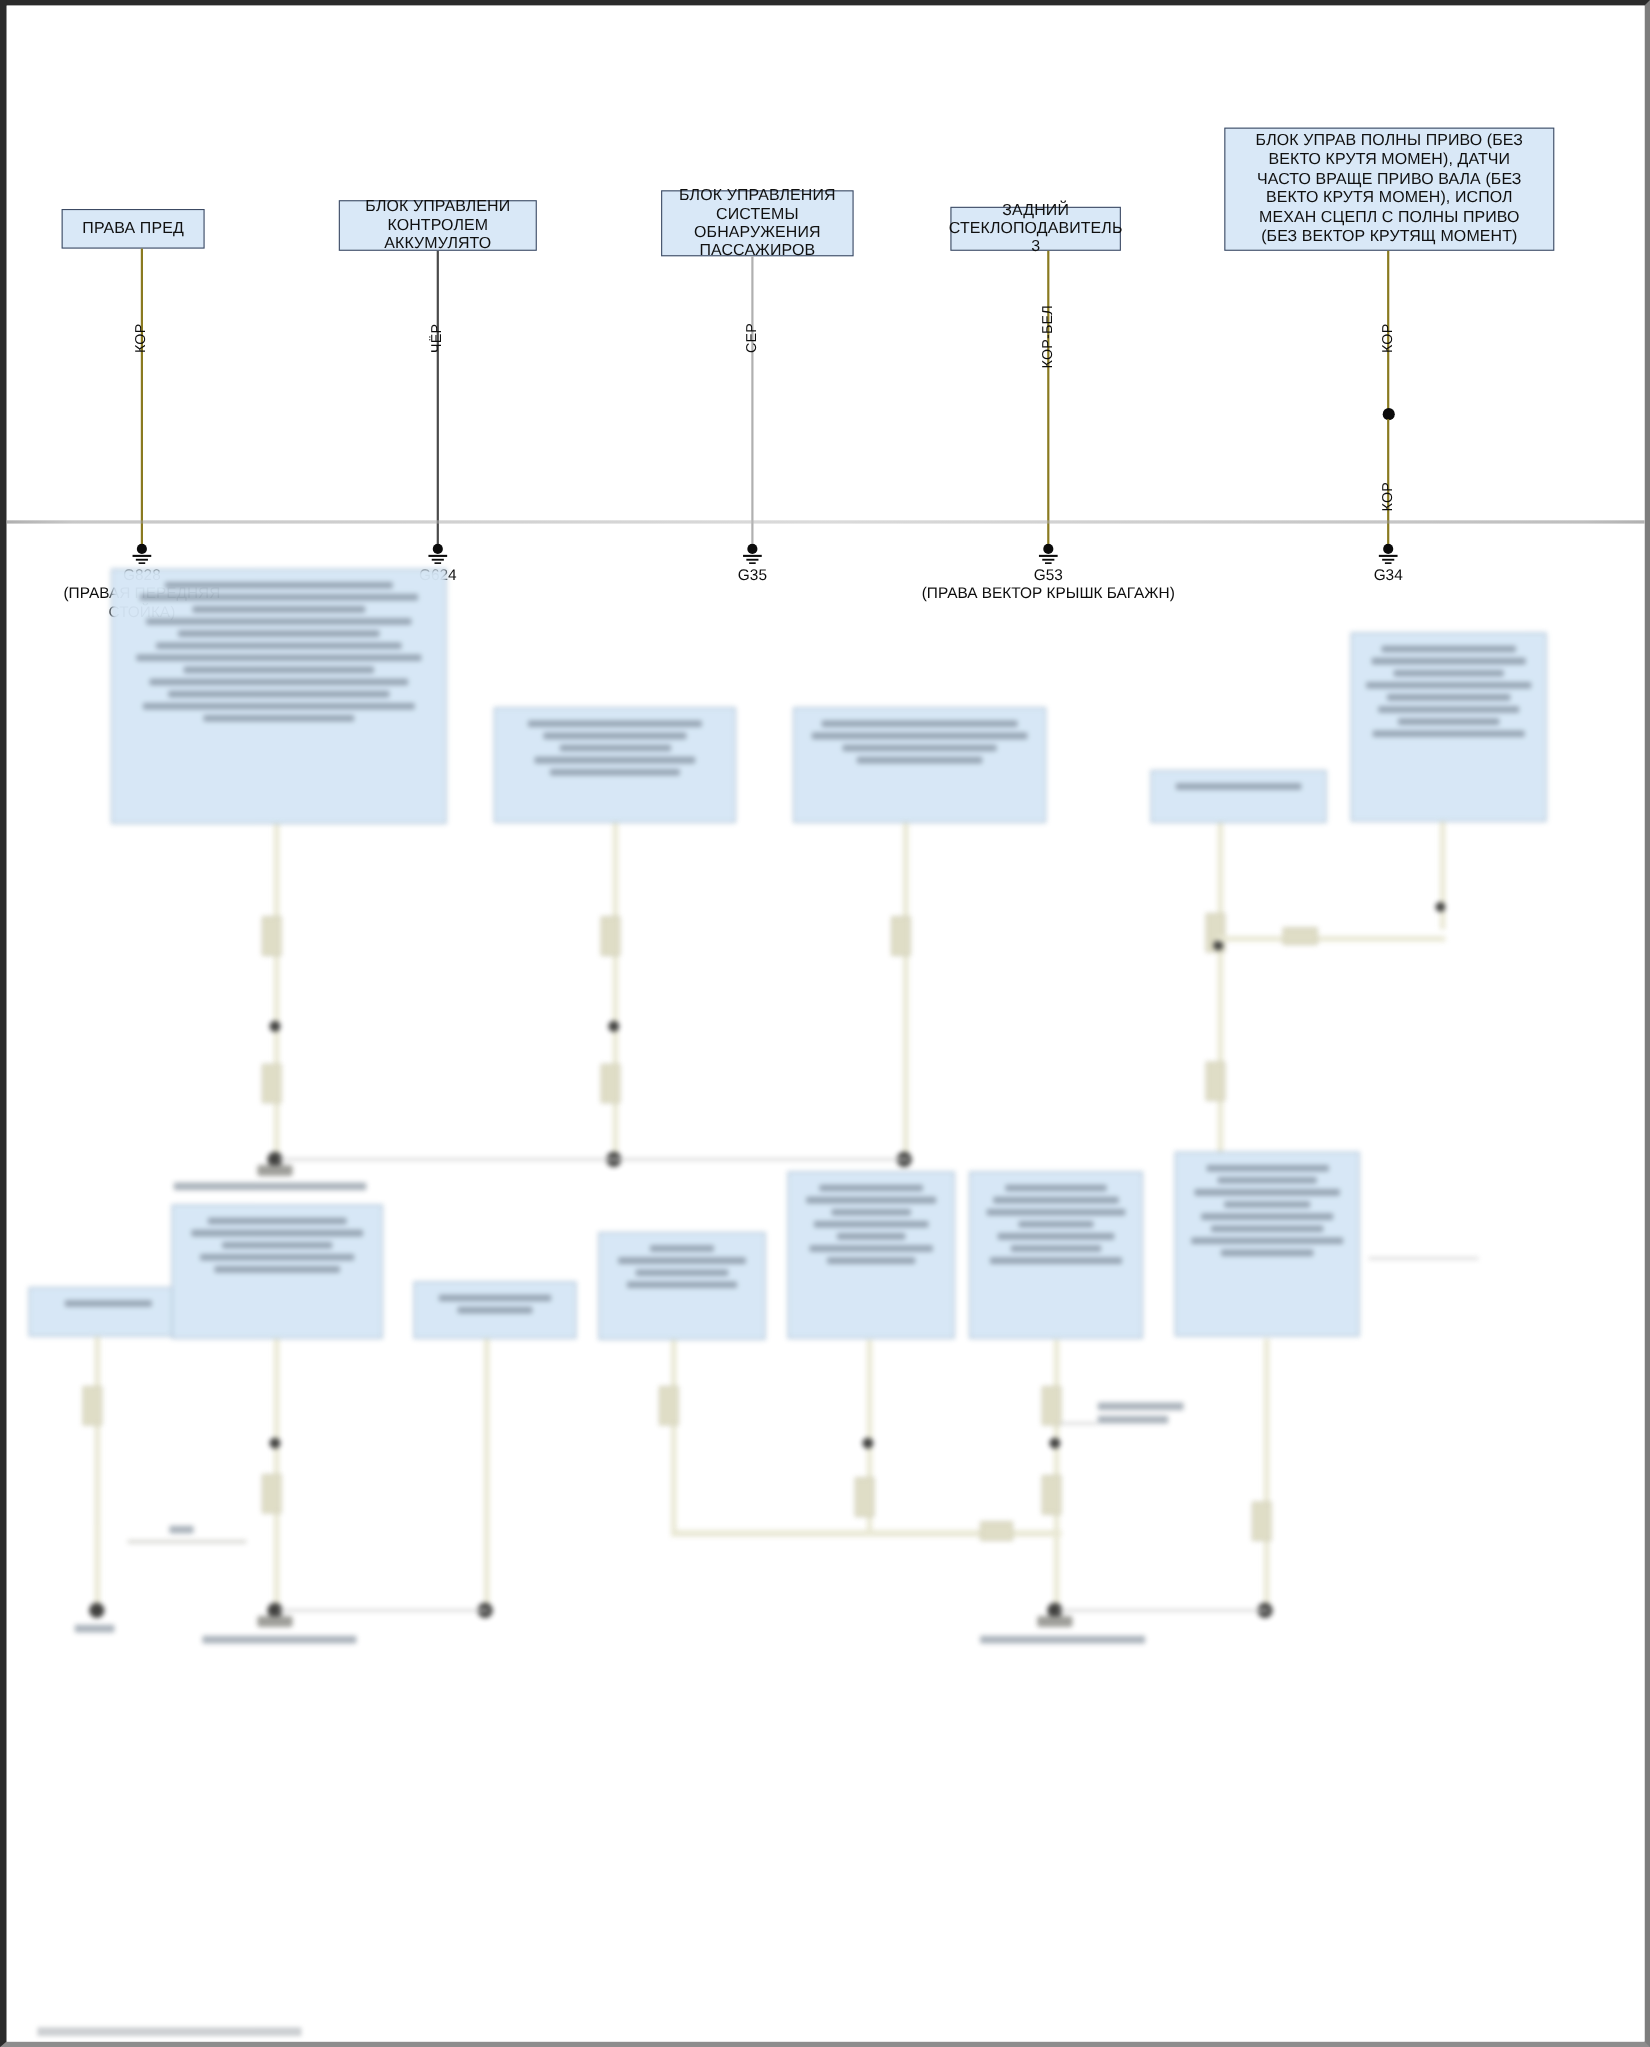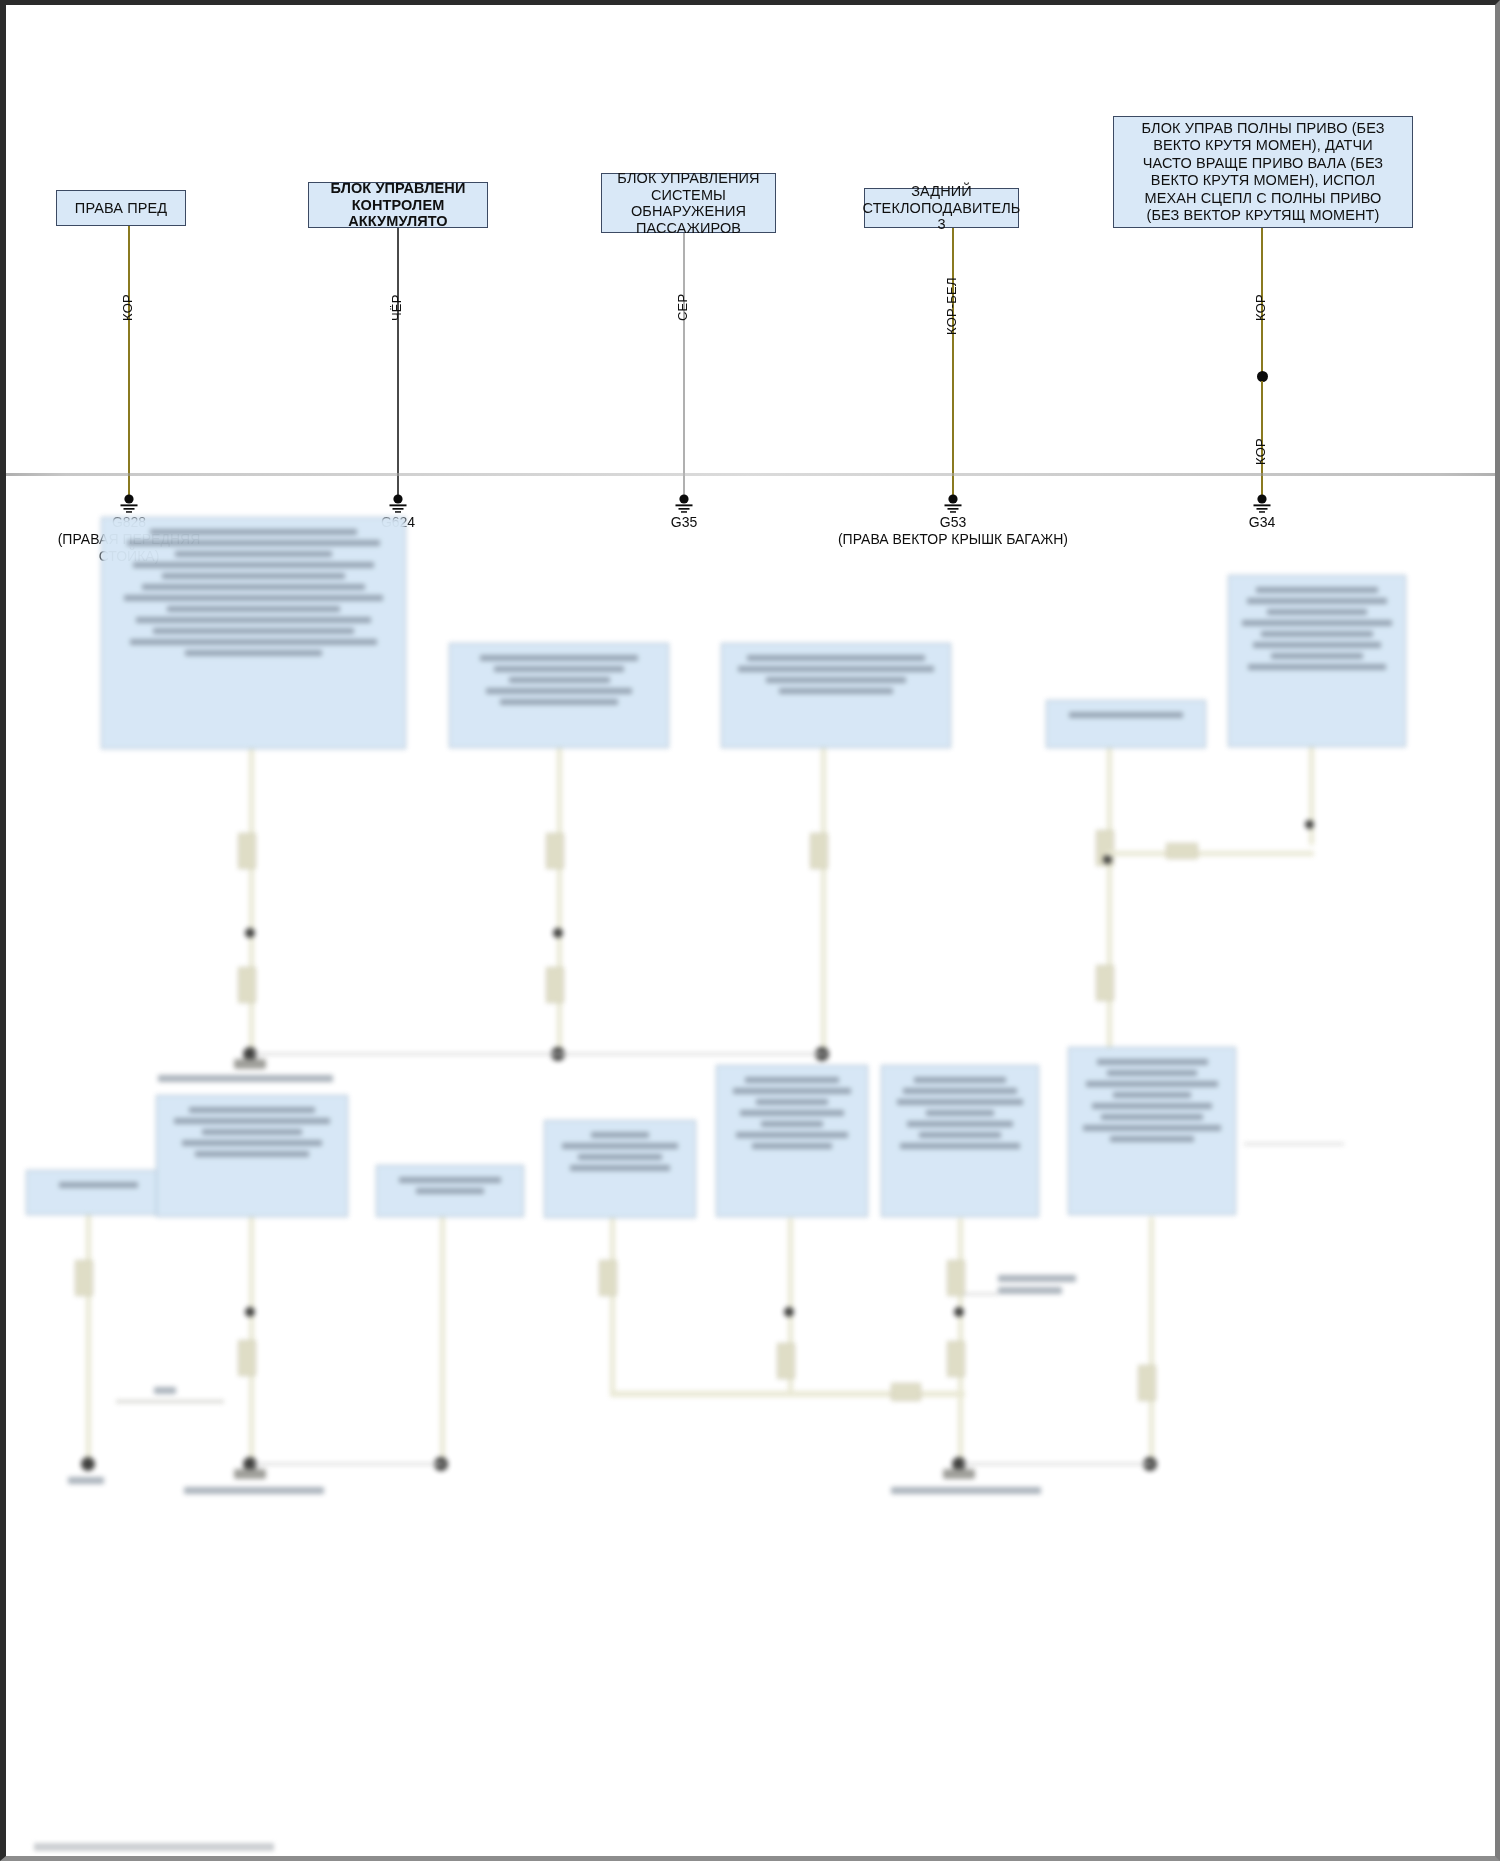--- a/index.html
+++ b/index.html
@@ -123,21 +123,21 @@
      <circle cx="15" cy="5" r="4.6" fill="#0b0b0b"></circle>
      <rect x="6.5" y="10.4" width="17" height="1.9" fill="#0b0b0b"></rect>
      <rect x="9.5" y="14.0" width="11" height="1.7" fill="#0b0b0b"></rect>
      <rect x="12.0" y="17.2" width="6" height="1.5" fill="#0b0b0b"></rect>
    </svg>
    <div class="gtext" style="left:-87px;top:509px;"><span>G828</span></div>
    <div class="gtext" style="left:-87px;top:526px;"><span>(ПРАВАЯ ПЕРЕДНЯЯ
 СТОЙКА)</span></div>
 
    <div class="box overflow" style="left:302px;top:177px;width:180px;height:46px;">
-     <span style="width:210px;display:block;font-weight:bold;">БЛОК УПРАВЛЕНИ КОНТРОЛЕМ
+     <span style="width:210px;display:block;">БЛОК УПРАВЛЕНИ КОНТРОЛЕМ
 АККУМУЛЯТО</span>
    </div>
    <div class="wire" style="left:391px;top:223px;width:2.2px;height:270px;background:#4a4a4a;"></div>
    <div class="wlabel" style="left:383px;top:316px;">ЧЁР</div>
    <svg class="gnd" style="left:377px;top:489px;" viewBox="0 0 30 22">
      <circle cx="15" cy="5" r="4.6" fill="#0b0b0b"></circle>
      <rect x="6.5" y="10.4" width="17" height="1.9" fill="#0b0b0b"></rect>
      <rect x="9.5" y="14.0" width="11" height="1.7" fill="#0b0b0b"></rect>
      <rect x="12.0" y="17.2" width="6" height="1.5" fill="#0b0b0b"></rect>
    </svg>

